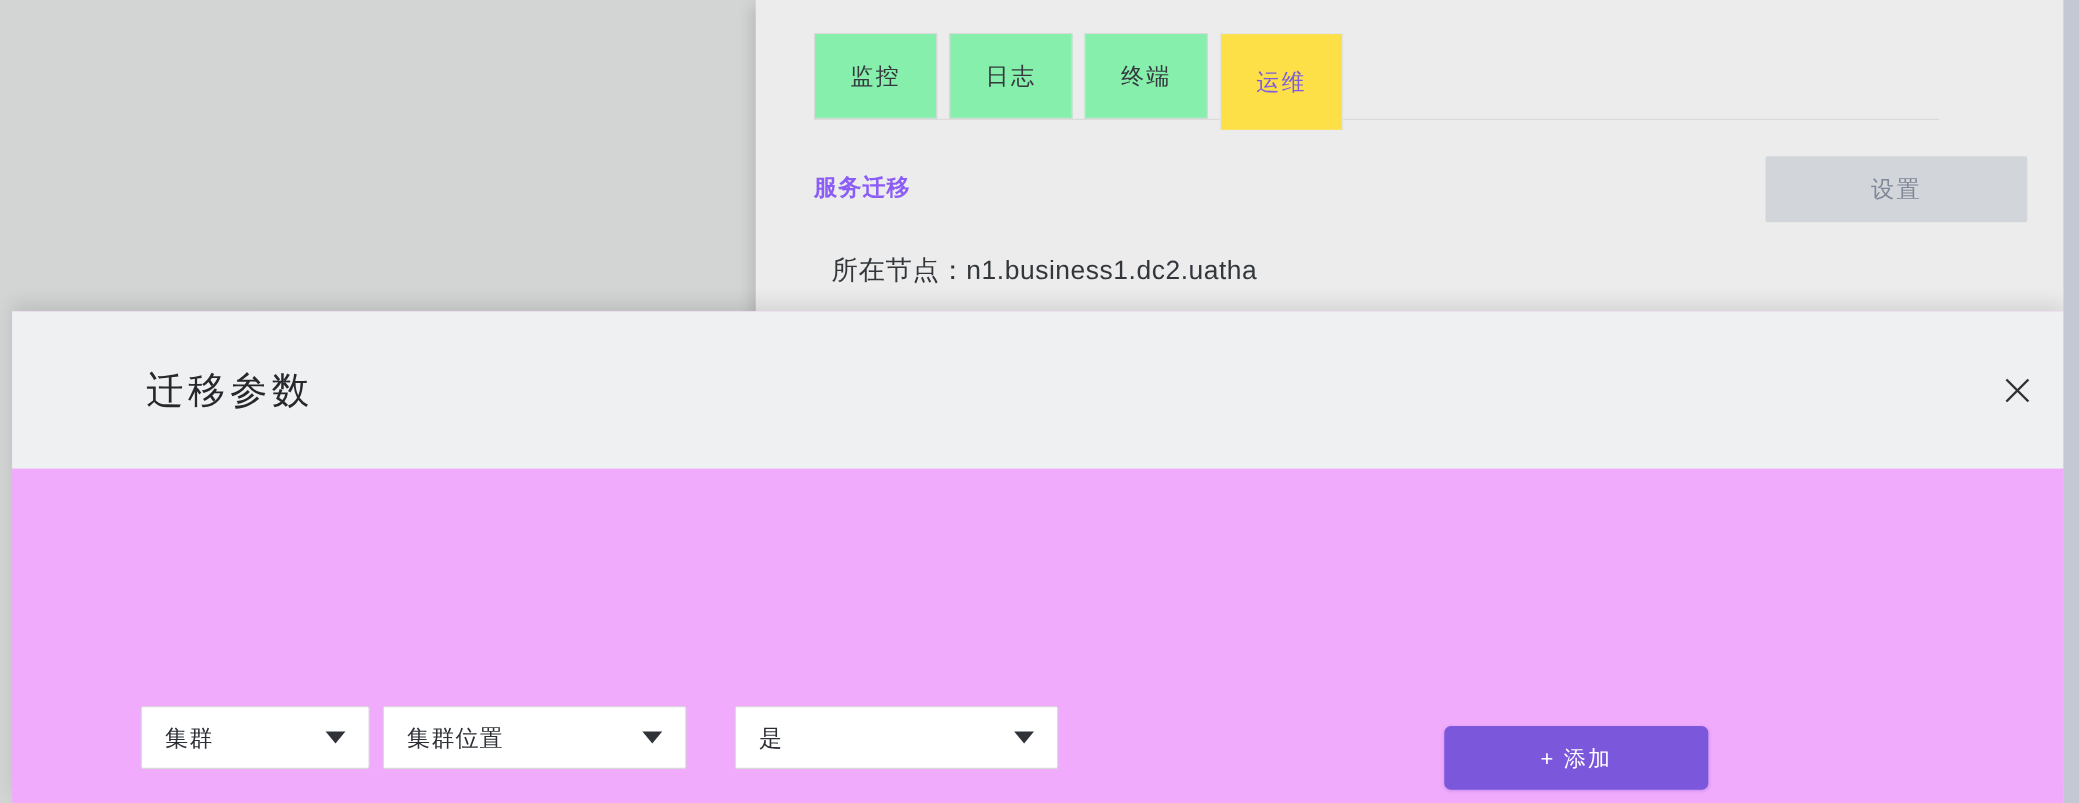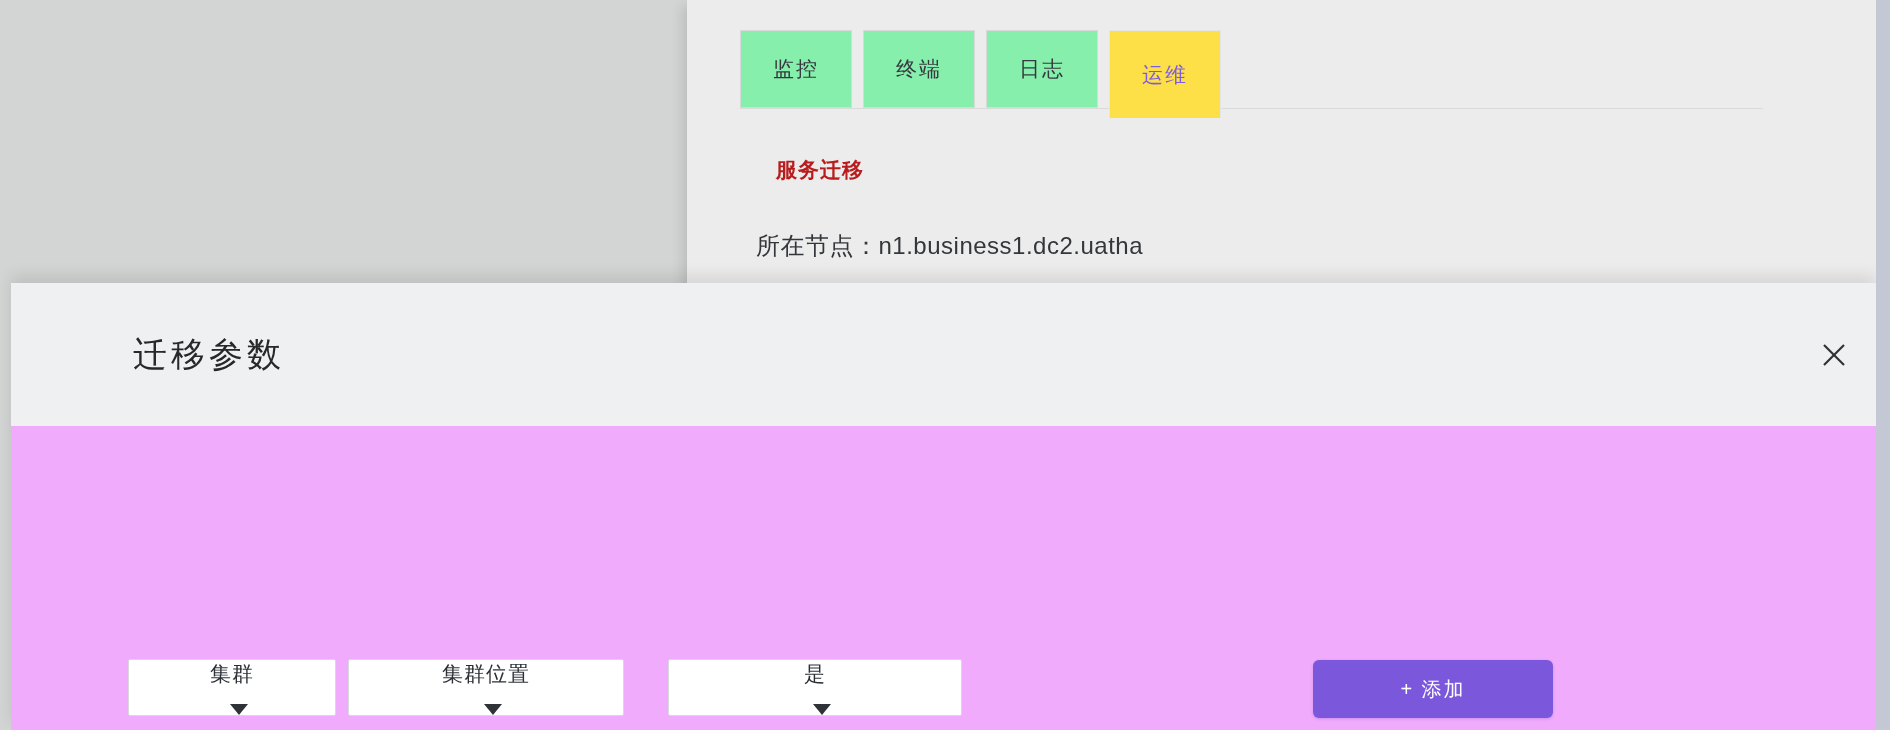--- a/index.html
+++ b/index.html
@@ -37,23 +37,22 @@
     height: 88px;
     background: #fde047;
     border-color: #e4e5e5;
     border-bottom: none;
     color: #7c5ce0;
     z-index: 3;
   }
 
   .section-title {
     position: absolute; left: 53px; top: 156px;
-    font-size: 21px; font-weight: bold; color: #b91c1c;
+    font-size: 21px; font-weight: bold; color: #8b5cf6;
     letter-spacing: 1px;
-    margin-left: 36px;
   }
   .settings-btn {
     position: absolute; left: 918px; top: 142px;
     width: 238px; height: 60px;
     background: #d2d6db; border: none; border-radius: 2px;
     font-size: 21px; color: #7e8795; letter-spacing: 2px;
     font-family: inherit; cursor: pointer;
   }
   .node-line {
     position: absolute; left: 69px; top: 230px;
@@ -82,28 +81,27 @@
     position: absolute; right: 22px; top: 50%;
     transform: translateY(-50%);
     width: 40px; height: 40px;
     background: transparent; border: none; cursor: pointer;
     display: flex; align-items: center; justify-content: center;
   }
 
   .modal-body { position: relative; height: 304px; }
 
   .dropdown {
-    position: absolute; top: 233px; height: 57px;
+    position: absolute; top: 216px; height: 57px;
     background: #ffffff;
     border: 1px solid #d8d9d9; border-radius: 2px;
     display: flex; align-items: center; justify-content: space-between;
-    padding: 0 21px;
+    padding: 12px 21px;
     font-size: 21px; color: #2c3036; letter-spacing: 1px;
     cursor: pointer;
-    flex-direction: column;
   }
   .dd-1 { left: 117px;  width: 208px; }
   .dd-2 { left: 337px;  width: 276px; }
   .dd-3 { left: 657px;  width: 294px; }
   .dd-4 { left: 969px;  width: 310px; }
   .caret {
     width: 0; height: 0;
     border-left: 9px solid transparent;
     border-right: 9px solid transparent;
     border-top: 11px solid #2f3338;
@@ -126,27 +124,28 @@
   }
 </style>
 </head>
 <body>
 
 <div class="detail-panel">
   <div class="tabbar-line"></div>
 
   <div class="tabs">
     <div class="tab">监控</div>
+    <div class="tab">日志</div>
     <div class="tab">终端</div>
-    <div class="tab">日志</div>
     <div class="tab active">运维</div>
   </div>
 
   <div class="section-title">服务迁移</div>
 
+  <button class="settings-btn">设置</button>
 
   <div class="node-line">
     <span>所在节点：</span><span>n1.business1.dc2.uatha</span>
   </div>
 </div>
 
 <div class="modal">
   <div class="modal-header">
     <div class="modal-title">迁移参数</div>
     <button class="modal-close" aria-label="close">

